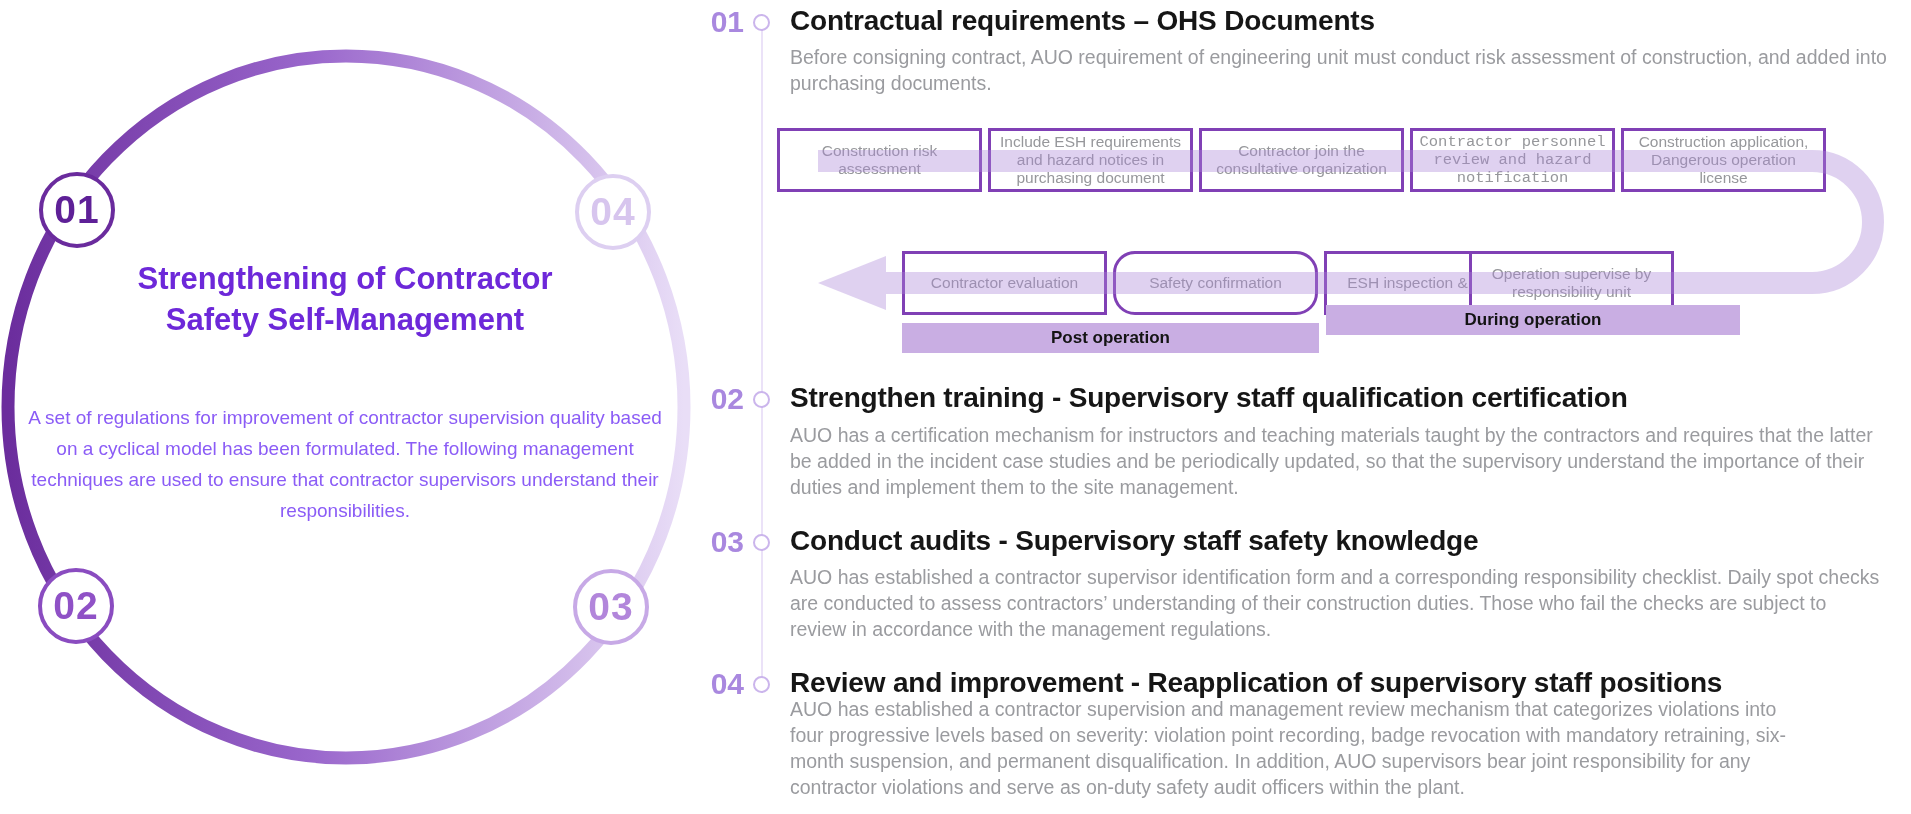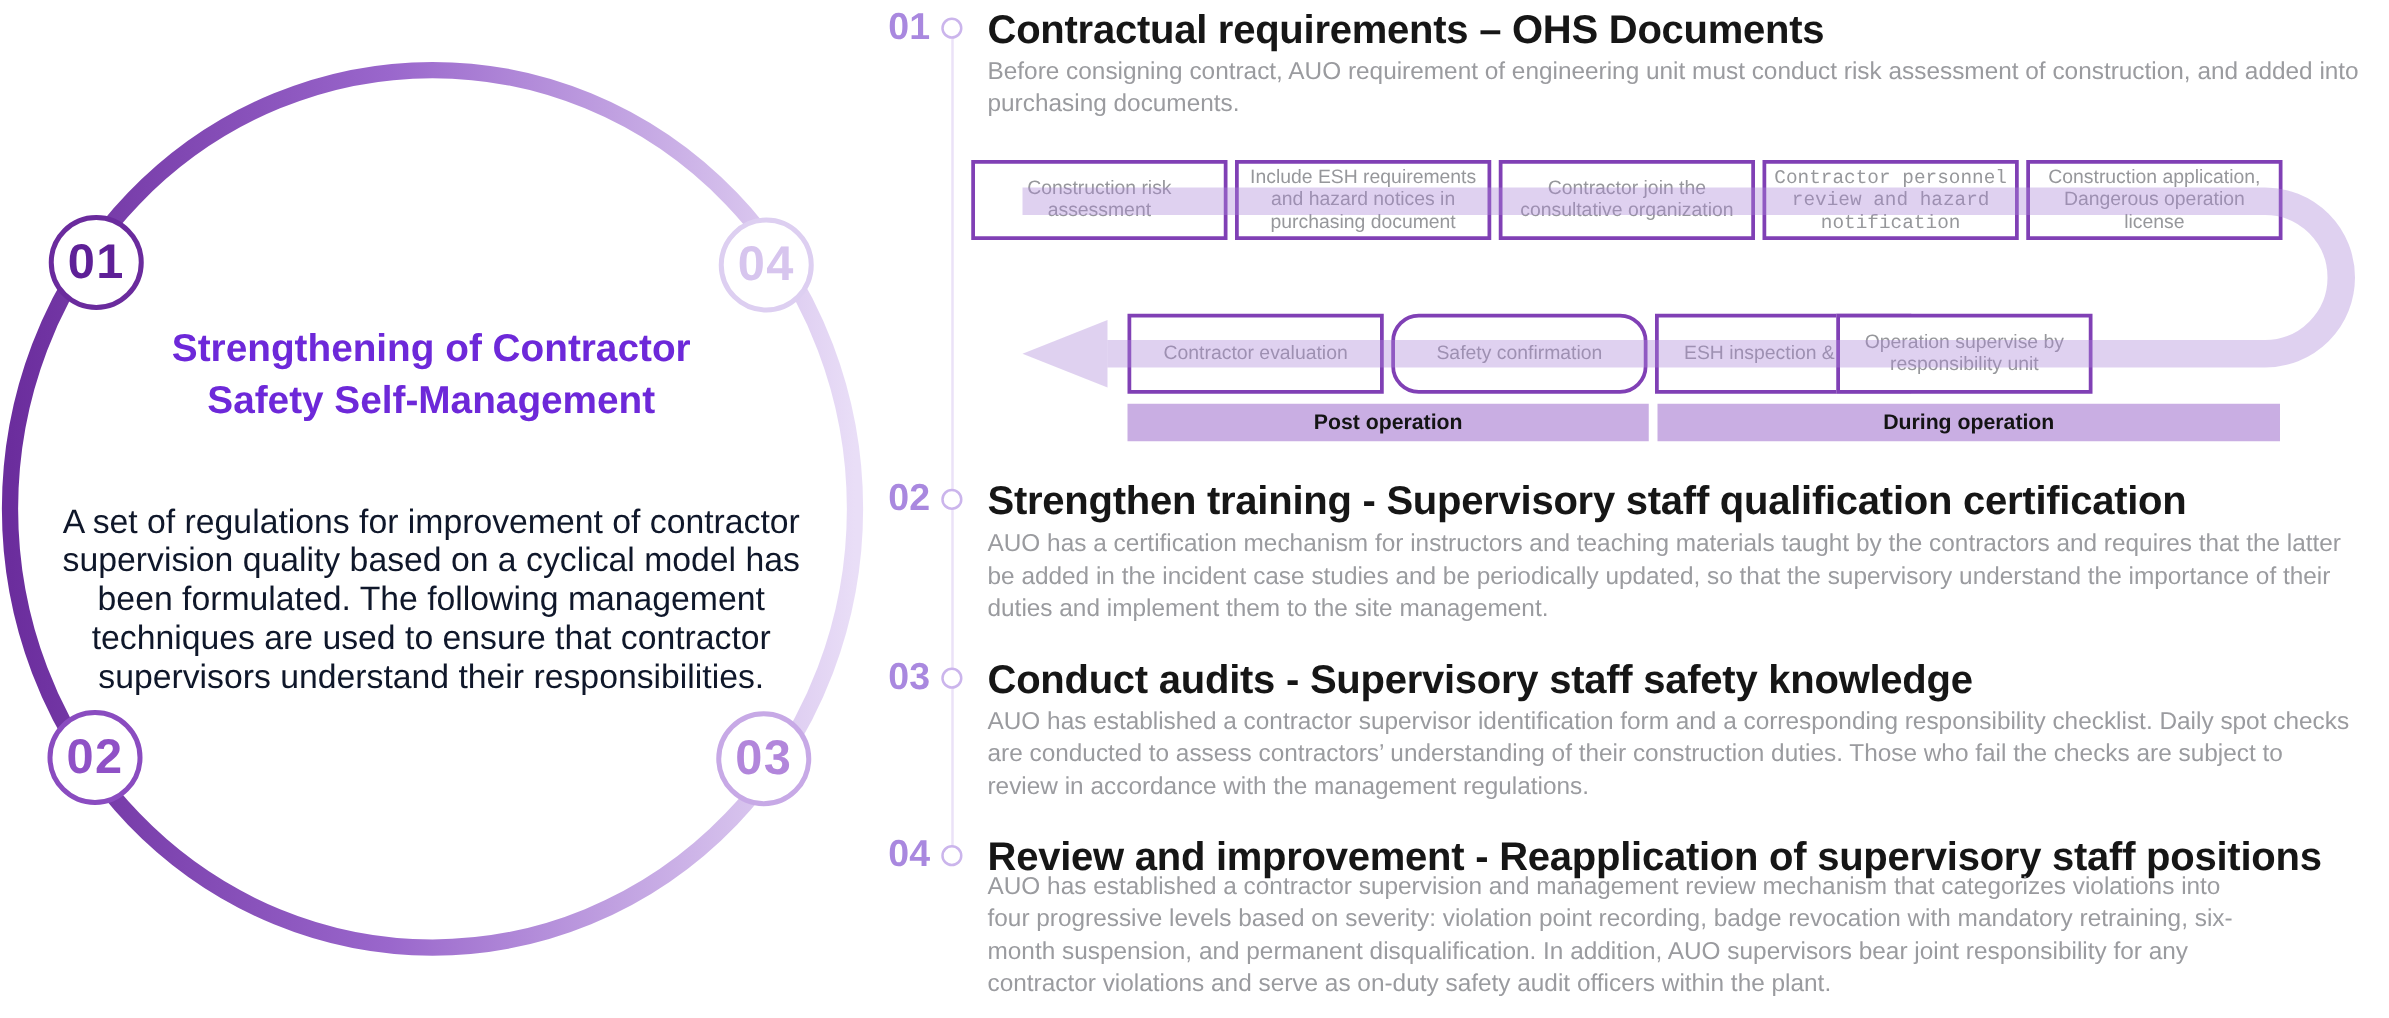--- a/index.html
+++ b/index.html
@@ -29,22 +29,22 @@
   .badge-03 { left: 573px; top: 569px; border: 4px solid #c7a9e6; color: #b286db; }
   .cycle-title {
     position: absolute; left: 55px; top: 258px; width: 580px;
     text-align: center;
     font-size: 31px; font-weight: 700; line-height: 41px;
     color: #6d28d9;
   }
   .cycle-desc {
     position: absolute; left: 25px; top: 402px; width: 640px;
     text-align: center;
-    font-size: 27px; line-height: 31px;
-    color: #0f172a;
+    font-size: 19px; line-height: 31px;
+    color: #8b5cf6;
   }
   
   .vline {
     position: absolute; left: 761px; top: 30px;
     width: 2px; height: 656px;
     background: #ebe2f8;
   }
   .sec-num {
     position: absolute; left: 688px; width: 56px;
     text-align: right;
@@ -53,21 +53,21 @@
   }
   .sec-marker {
     position: absolute; left: 753px;
     width: 17px; height: 17px;
     border-radius: 50%;
     border: 2px solid #cbb5ec;
     background: #ffffff;
   }
   .sec-title {
     position: absolute; left: 790px;
-    font-size: 32px; font-weight: 700;
+    font-size: 28px; font-weight: 700;
     color: #161616; letter-spacing: -0.2px;
     white-space: nowrap;
   }
   .sec-body {
     position: absolute; left: 790px;
     font-size: 19.5px; line-height: 26px;
     color: #9a9b9f;
   }
   .num-1, .title-1 { top: 5px; }   .marker-1 { top: 14px; }  .body-1 { top: 44px;  width: 1115px; }
   .num-2, .title-2 { top: 382px; } .marker-2 { top: 391px; } .body-2 { top: 422px; width: 1095px; }
@@ -93,21 +93,21 @@
   .fc-phase {
     position: absolute; height: 30px;
     background: #c9aee3;
     display: flex; align-items: center; justify-content: center;
     font-size: 17px; font-weight: 600;
     color: #141414;
   }
   .phase-a { top: 199px; left: 777px;  width: 416px; }
   .phase-b { top: 199px; left: 1200px; width: 626px; }
   .phase-c { top: 323px; left: 902px;  width: 417px; }
-  .phase-d { top: 323px; left: 1326px; width: 498px; }
+  .phase-d { top: 305px; left: 1326px; width: 414px; }
   .flow-svg { position: absolute; left: 0; top: 0; pointer-events: none; }
 </style>
 </head>
 <body>
 
 <div class="canvas">
 
   <svg class="ring-svg" width="1911" height="814" viewBox="0 0 1911 814">
     <defs>
       <linearGradient id="ringGrad" x1="0" y1="0" x2="1" y2="0">

